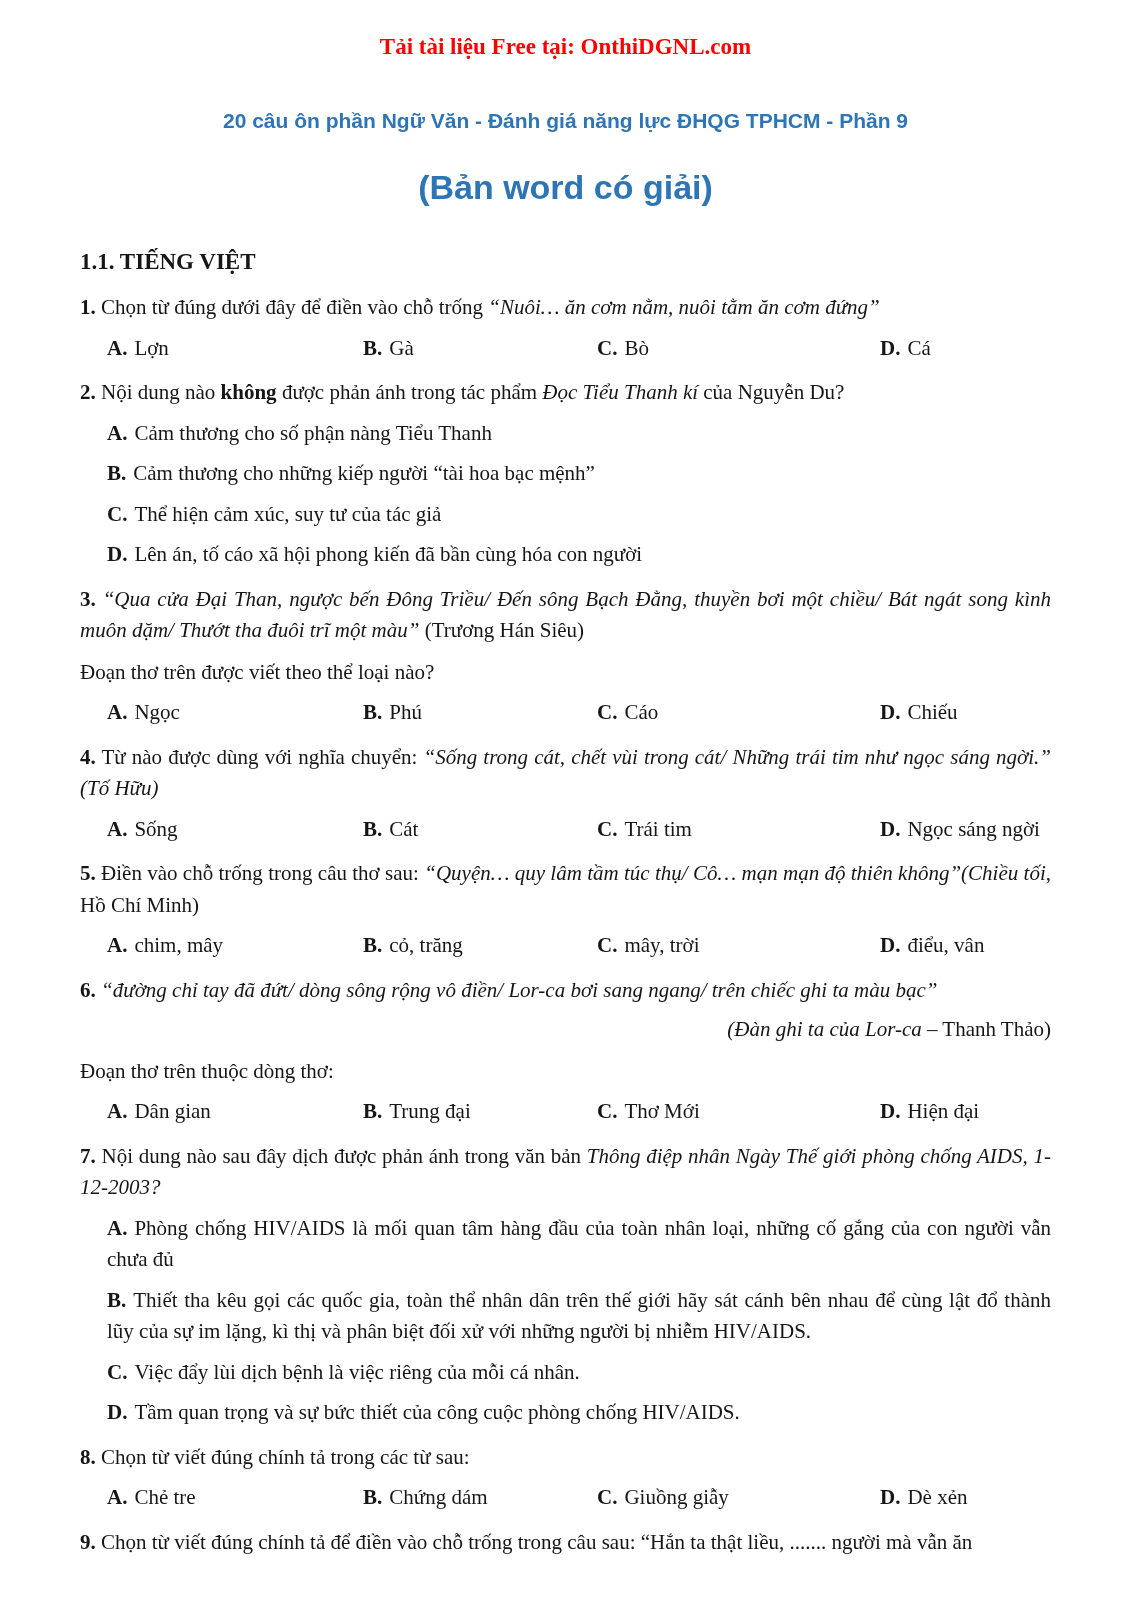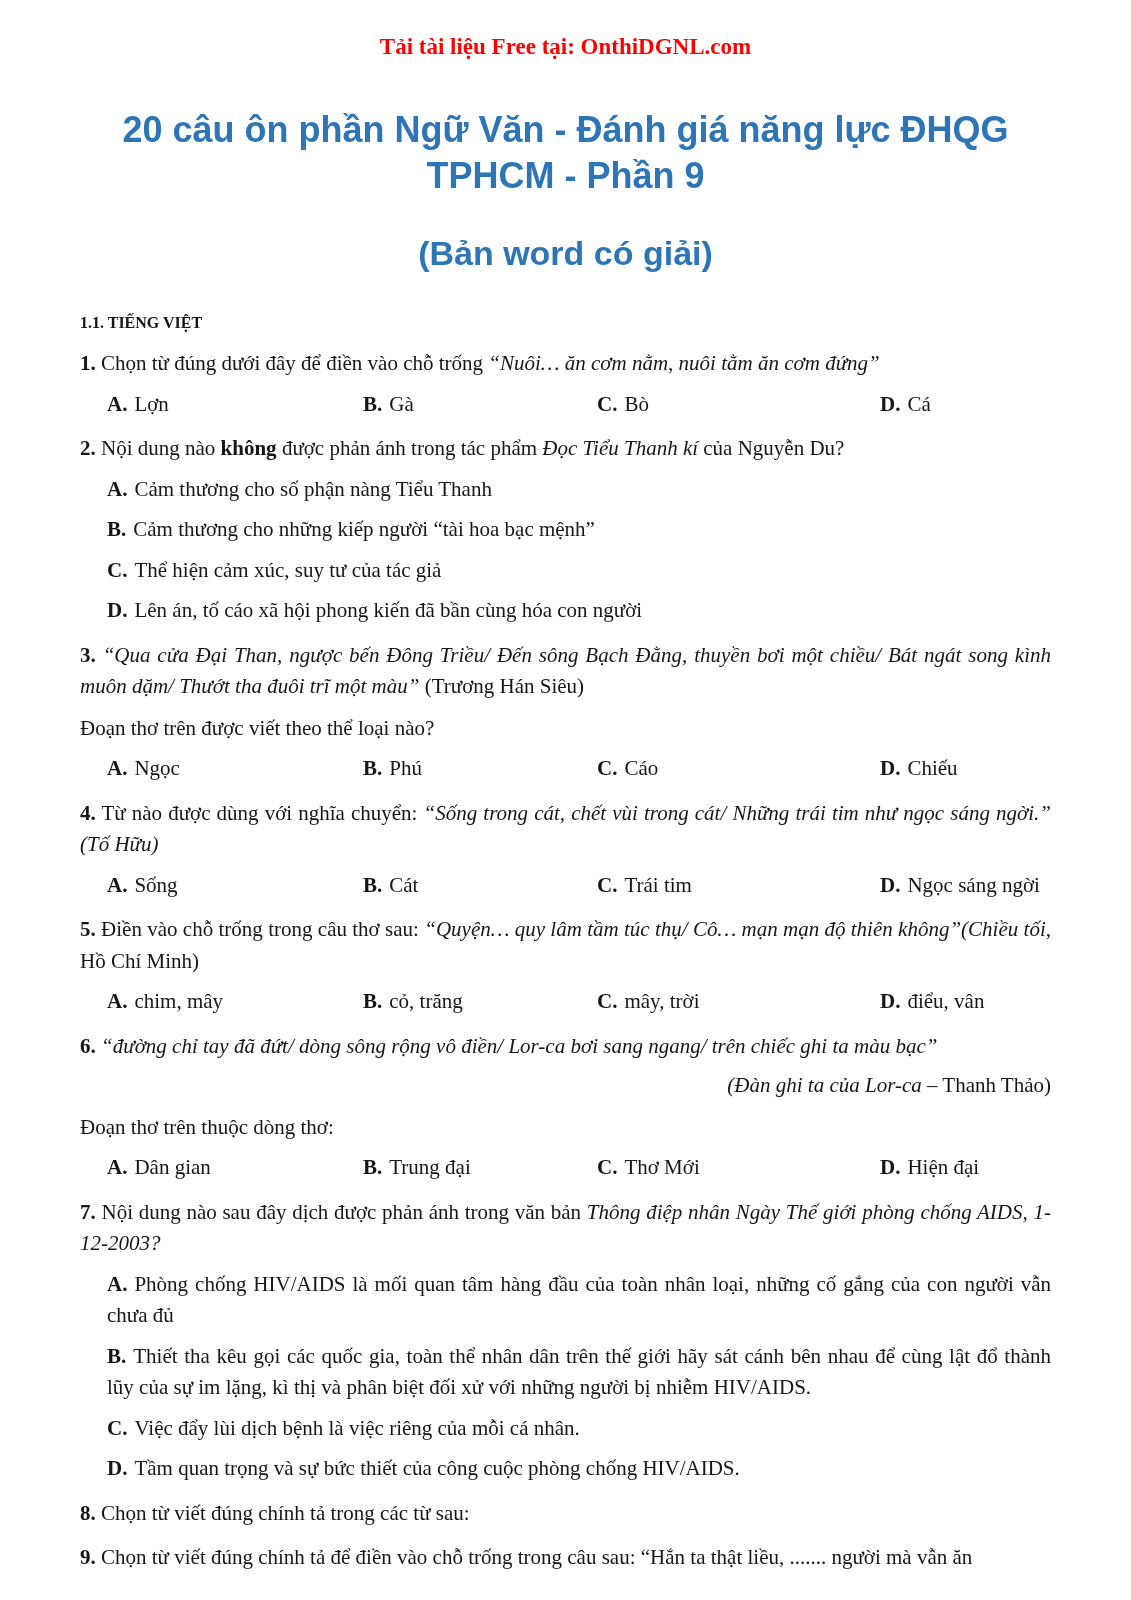--- a/index.html
+++ b/index.html
@@ -11,29 +11,29 @@
     font-family: "Liberation Serif", "DejaVu Serif", serif;
     font-size: 21px; line-height: 1.5; color: #161616;
     overflow: hidden;
   }
   .promo {
     text-align: center; font-weight: 700; font-size: 23px;
     color: var(--promo, #ff0000); margin: 2px 0 0;
   }
   .title {
     text-align: center; font-family: "Liberation Sans", "DejaVu Sans", sans-serif;
-    font-weight: 700; font-size: 36px; color: var(--title, #2e75b6);
+    font-weight: 700; font-size: 21px; color: var(--title, #2e75b6);
     margin: 42px 0 0; line-height: 1.3;
   }
   .subtitle {
     text-align: center; font-family: "Liberation Sans", "DejaVu Sans", sans-serif;
     font-weight: 700; font-size: 34px; color: var(--title, #2e75b6);
     margin: 28px 0 0;
   }
-  .section-heading { font-weight: 700; font-size: 16px; margin: 32px 0 6px; }
+  .section-heading { font-weight: 700; font-size: 23px; margin: 32px 0 6px; }
   .q { margin: 13px 0 8px; text-align: justify; }
   .qnum { font-weight: 700; }
   .qbold { font-weight: 700; }
   .followup { margin: 10px 0 8px; }
   .opts-row {
     display: grid; grid-template-columns: 236px 214px 263px auto;
     margin: 9px 0 9px 27px;
     gap: 20px;
   }
   .opt { white-space: nowrap; }
@@ -143,19 +143,25 @@
     <p class="opt-line"><b class="opt-label">A.</b><span>Phòng chống HIV/AIDS là mối quan tâm hàng đầu của toàn nhân loại, những cố gắng của con người vẫn chưa đủ</span></p>
     <p class="opt-line"><b class="opt-label">B.</b><span>Thiết tha kêu gọi các quốc gia, toàn thể nhân dân trên thế giới hãy sát cánh bên nhau để cùng lật đổ thành lũy của sự im lặng, kì thị và phân biệt đối xử với những người bị nhiễm HIV/AIDS.</span></p>
     <p class="opt-line"><b class="opt-label">C.</b><span>Việc đẩy lùi dịch bệnh là việc riêng của mỗi cá nhân.</span></p>
     <p class="opt-line"><b class="opt-label">D.</b><span>Tầm quan trọng và sự bức thiết của công cuộc phòng chống HIV/AIDS.</span></p>
   </div>
 
   <p class="q">
     <b class="qnum">8.</b>
     <span>Chọn từ viết đúng chính tả trong các từ sau:</span>
   </p>
+  <div class="opts-row">
+    <span class="opt"><b class="opt-label">A.</b><span>Chẻ tre</span></span>
+    <span class="opt"><b class="opt-label">B.</b><span>Chứng dám</span></span>
+    <span class="opt"><b class="opt-label">C.</b><span>Giuồng giẫy</span></span>
+    <span class="opt"><b class="opt-label">D.</b><span>Dè xẻn</span></span>
+  </div>
 
   <p class="q">
     <b class="qnum">9.</b>
     <span>Chọn từ viết đúng chính tả để điền vào chỗ trống trong câu sau: “Hắn ta thật liều, ....... người mà vẫn ăn</span>
   </p>
 
 </div>
 
 </body></html>

